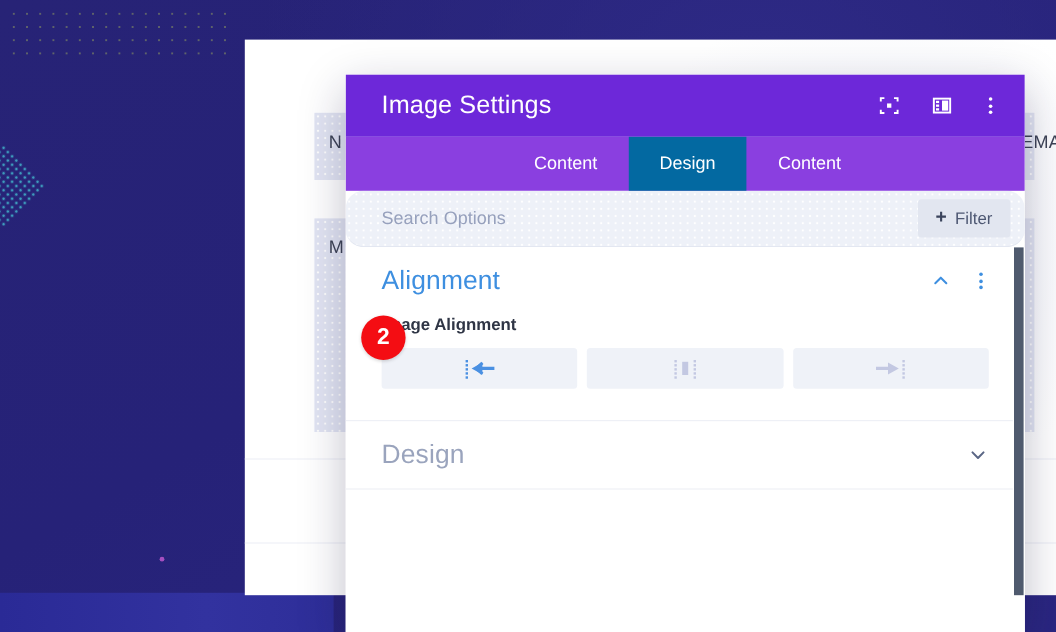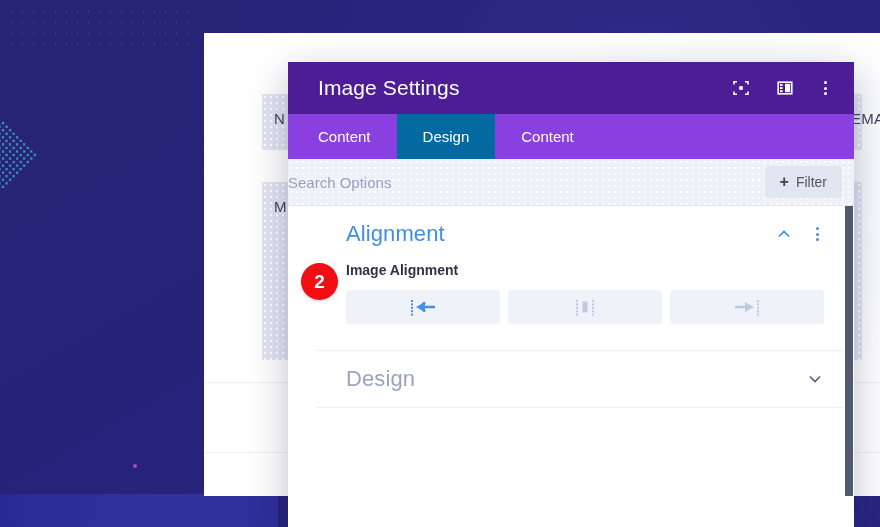--- a/index.html
+++ b/index.html
@@ -132,21 +132,21 @@
     height: 465px;
     background: #ffffff;
     box-shadow: 0 12px 36px rgba(25, 20, 60, .28);
     display: flex;
     flex-direction: column;
     overflow: hidden;
   }
 
   .modal-header {
     height: 52px;
-    background: #4c1d95;
+    background: #6d28d9;
     display: flex;
     align-items: center;
     padding: 0 22px 0 30px;
     flex: 0 0 auto;
   }
   .modal-title {
     color: #ffffff;
     font-size: 21px;
     font-weight: 400;
     letter-spacing: .1px;
@@ -166,20 +166,21 @@
     cursor: pointer;
   }
   .hicon svg { display: block; }
 
   .tabbar {
     height: 45px;
     background: #8a3fe0;
     display: flex;
     align-items: stretch;
     flex: 0 0 auto;
+    justify-content: center;
   }
   .tab {
     display: flex;
     align-items: center;
     padding: 0 26px;
     color: #ffffff;
     font-size: 15px;
     font-weight: 400;
     cursor: pointer;
     white-space: nowrap;
@@ -187,23 +188,25 @@
   .tab.first { padding-left: 30px; }
   .tab.active { background: #0369a1; }
 
   .searchbar {
     height: 46px;
     background: #eef1f8;
     background-image: radial-gradient(circle, #ffffff 1px, rgba(0,0,0,0) 1.2px);
     background-size: 6px 6px;
     display: flex;
     align-items: center;
+    padding-left: 30px;
     padding-right: 12px;
     flex: 0 0 auto;
     border-bottom: 1px solid #e3e7f1;
+    border-radius: 15px;
   }
   .search-input {
     flex: 1 1 auto;
     border: none;
     outline: none;
     background: transparent;
     font-family: "Liberation Sans", sans-serif;
     font-size: 15px;
     color: #5a6685;
     padding: 0;
@@ -233,21 +236,20 @@
   .modal-body {
     flex: 1 1 auto;
     position: relative;
     overflow: hidden;
     background: #ffffff;
   }
 
   .section {
     padding: 0 30px;
     border-bottom: 1px solid #eef0f6;
-    margin-left: 28px;
   }
   .section-head {
     display: flex;
     align-items: center;
     height: 56px;
     cursor: pointer;
   }
   .section-title {
     flex: 1 1 auto;
     font-size: 22px;

